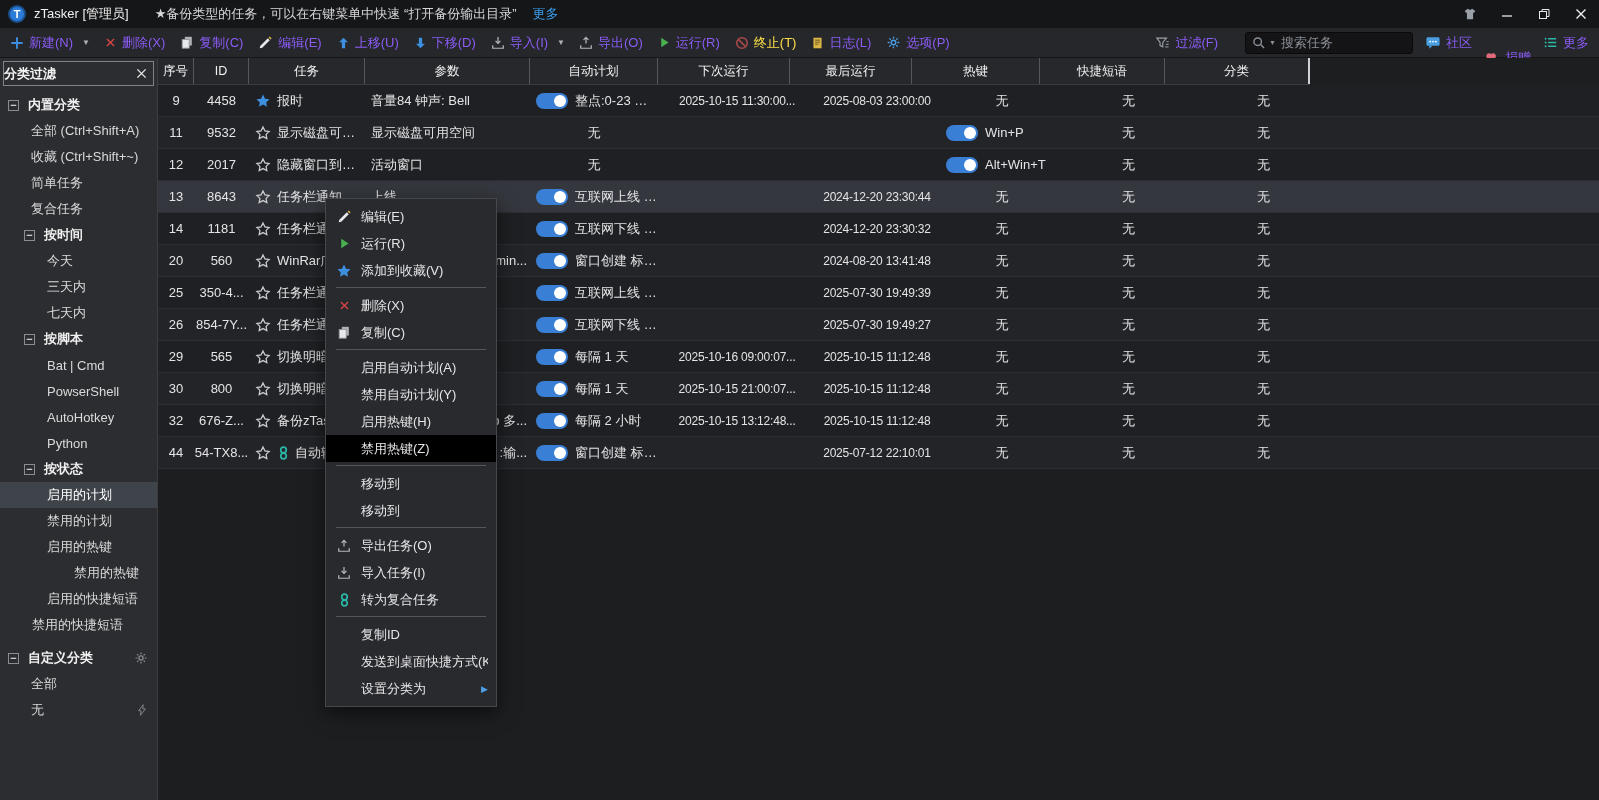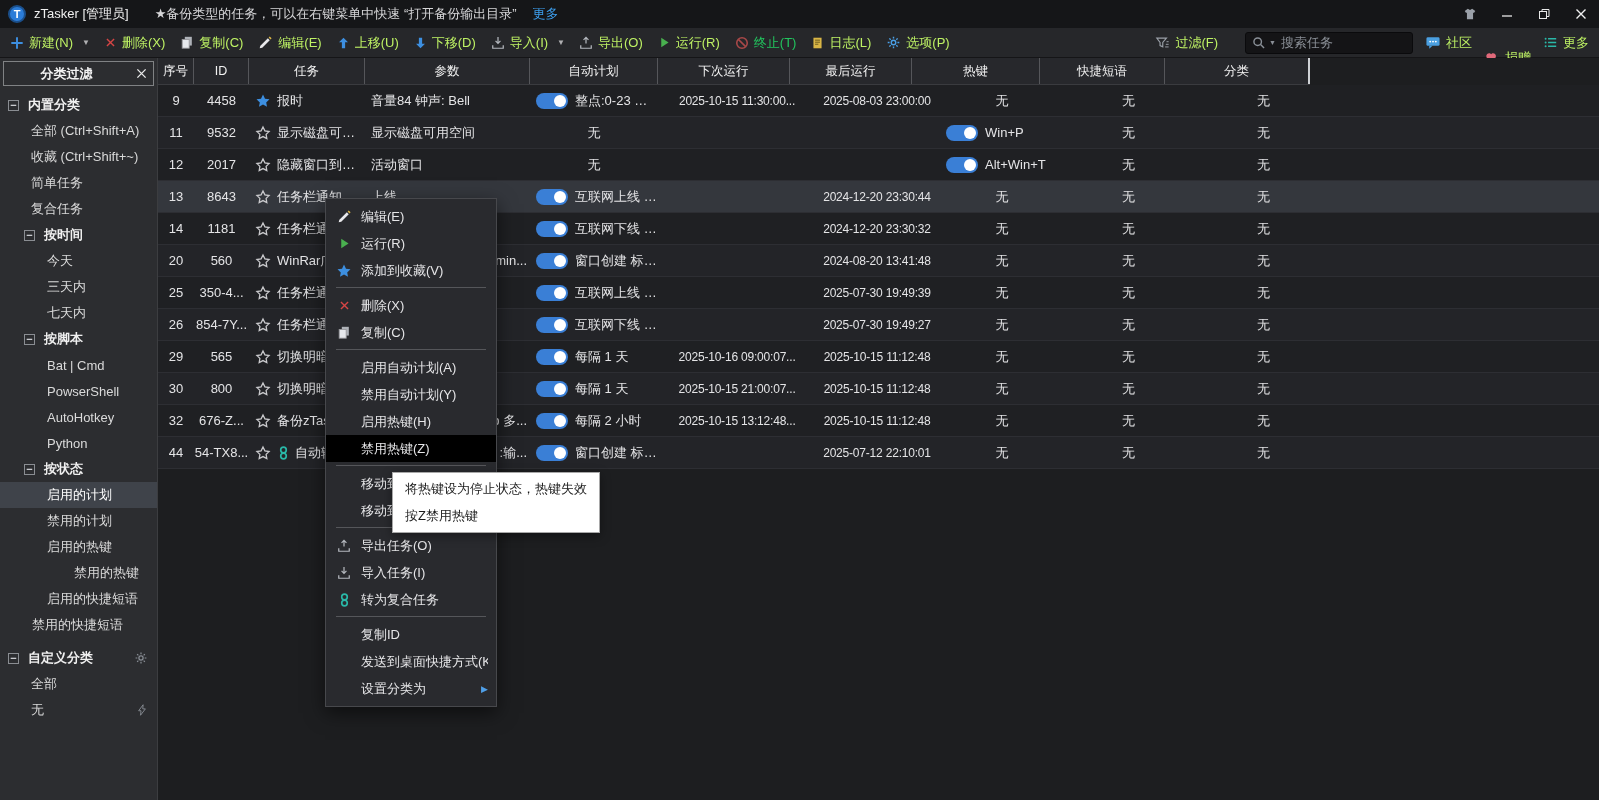--- a/index.html
+++ b/index.html
@@ -11,35 +11,35 @@
   .logo{width:18px;height:18px;border-radius:50%;background:#2b7cd8;color:#fff;font-size:11px;
         font-weight:bold;display:flex;align-items:center;justify-content:center;flex:none;border:2px solid #1b4f8a;box-sizing:border-box;}
   .tb-title{color:#f0f0f0;font-size:13px;margin-left:8px;white-space:nowrap;}
   .tb-notice{color:#d6d6d8;font-size:13px;margin-left:26px;white-space:nowrap;}
   .tb-more{color:#3da0f0;font-size:13px;margin-left:16px;cursor:pointer;}
   .winbtns{margin-left:auto;display:flex;height:28px;}
   .winbtn{width:37px;height:28px;display:flex;align-items:center;justify-content:center;}
   
   .toolbar{position:absolute;left:0;top:28px;width:1599px;height:30px;background:#26272a;
            border-bottom:1px solid #151517;display:flex;align-items:center;padding:0 10px;box-sizing:border-box;}
-  .tb-item{display:flex;align-items:center;gap:5px;font-size:13px;color:#bef264;margin-right:15px;cursor:pointer;white-space:nowrap;}
-  .tb-item.disabled{color:#22c55e;}
+  .tb-item{display:flex;align-items:center;gap:5px;font-size:13px;color:#8b5cf6;margin-right:15px;cursor:pointer;white-space:nowrap;}
+  .tb-item.disabled{color:#fde047;}
   .tb-caret{font-size:8px;color:#b0b0b2;margin:0 14px 0 -6px;cursor:pointer;}
   .tb-right{margin-left:auto;display:flex;align-items:center;gap:12px;justify-content:flex-end;}
   .searchbox{width:168px;height:22px;background:#141416;border:1px solid #0a0a0c;border-radius:3px;
              display:flex;align-items:center;padding:0 6px;gap:3px;box-sizing:border-box;}
   .searchbox input{flex:1;min-width:0;background:transparent;border:none;outline:none;color:#ddd;font-size:13px;
                    font-family:"Liberation Sans","DejaVu Sans",sans-serif;}
   .searchbox input::placeholder{color:#8a8f96;}
   .sb-caret{font-size:7px;color:#8a8f96;}
   
   .sidebar{position:absolute;left:0;top:58px;width:158px;height:742px;background:#2c2d30;
            border-right:1px solid #3c3d40;box-sizing:border-box;}
   .sb-header{margin:3px;height:23px;border:1px solid #808284;display:flex;align-items:center;}
-  .sb-header-title{flex:1;text-align:center;font-weight:bold;font-size:13px;color:#f2f2f2;}
+  .sb-header-title{flex:1;font-weight:bold;font-size:13px;color:#f2f2f2;}
   .sb-close{width:24px;display:flex;align-items:center;justify-content:center;cursor:pointer;}
   .sb-tree{margin-top:6px;}
   .sb-row{height:26px;display:flex;align-items:center;font-size:13px;color:#dadada;position:relative;
           box-sizing:border-box;cursor:pointer;white-space:nowrap;}
   .sb-row.group{font-weight:bold;color:#f0f0f0;}
   .sb-row.selected{background:#3f434a;color:#fff;}
   .sb-row.mt{margin-top:7px;}
   .collapse{width:11px;height:11px;border:1px solid #8a8d92;background:#2c2d30;color:#cfd2d6;
             font-size:11px;line-height:8px;text-align:center;margin-right:9px;flex:none;box-sizing:border-box;}
   .sb-trail{position:absolute;right:9px;top:50%;transform:translateY(-50%);}
@@ -821,18 +821,14 @@
         <span class="ic"></span>
         <span class="lbl">发送到桌面快捷方式(K)</span>
       </div>
       <div class="mi">
         <span class="ic"></span>
         <span class="lbl">设置分类为</span>
         <span class="arrow">▶</span>
       </div>
     </div>
 
-  <div class="tip">
-    <div>将热键设为停止状态，热键失效</div>
-    <div>按Z禁用热键</div>
-  </div>
 
 </div>
 
 </body></html>

